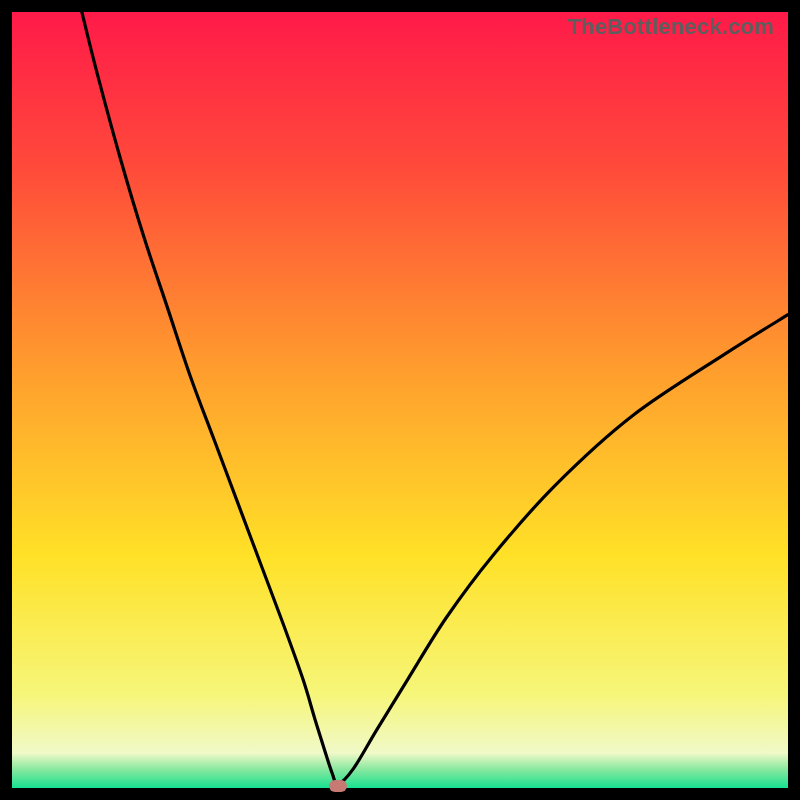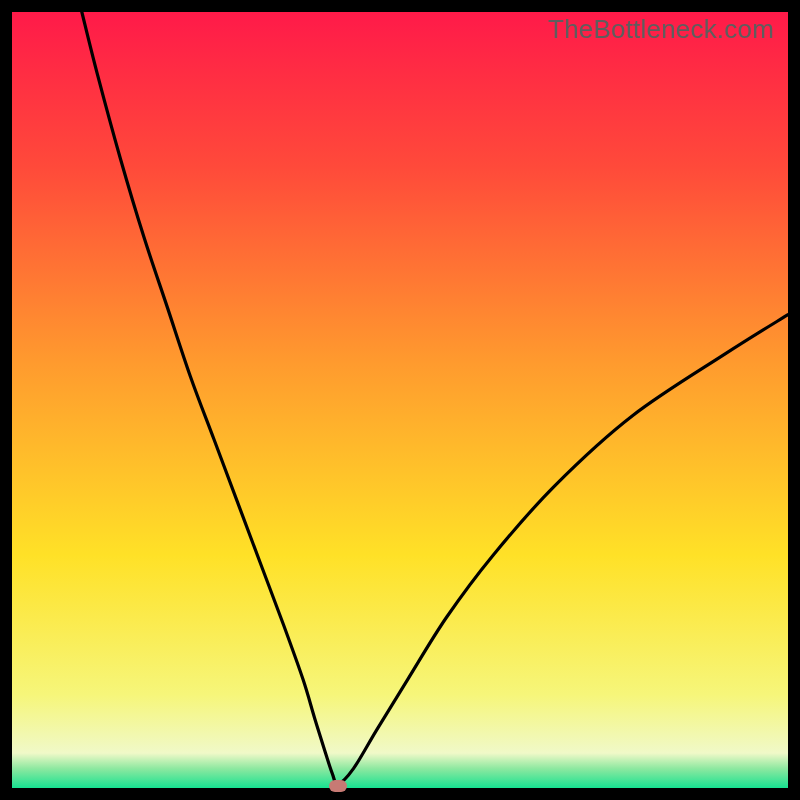--- a/index.html
+++ b/index.html
@@ -24,22 +24,22 @@
     left: 0;
     top: 0;
     width: 776px;
     height: 776px;
   }
   .watermark {
     position: absolute;
     right: 14px;
     top: 2px;
     color: #5e5e5e;
-    font-size: 26px;
-    font-weight: 400;
+    font-size: 22px;
+    font-weight: 700;
     letter-spacing: 0.2px;
     user-select: none;
   }
   .marker {
     position: absolute;
     width: 18px;
     height: 12px;
     background: #c77a74;
     border-radius: 6px;
     transform: translate(-50%, -50%);

